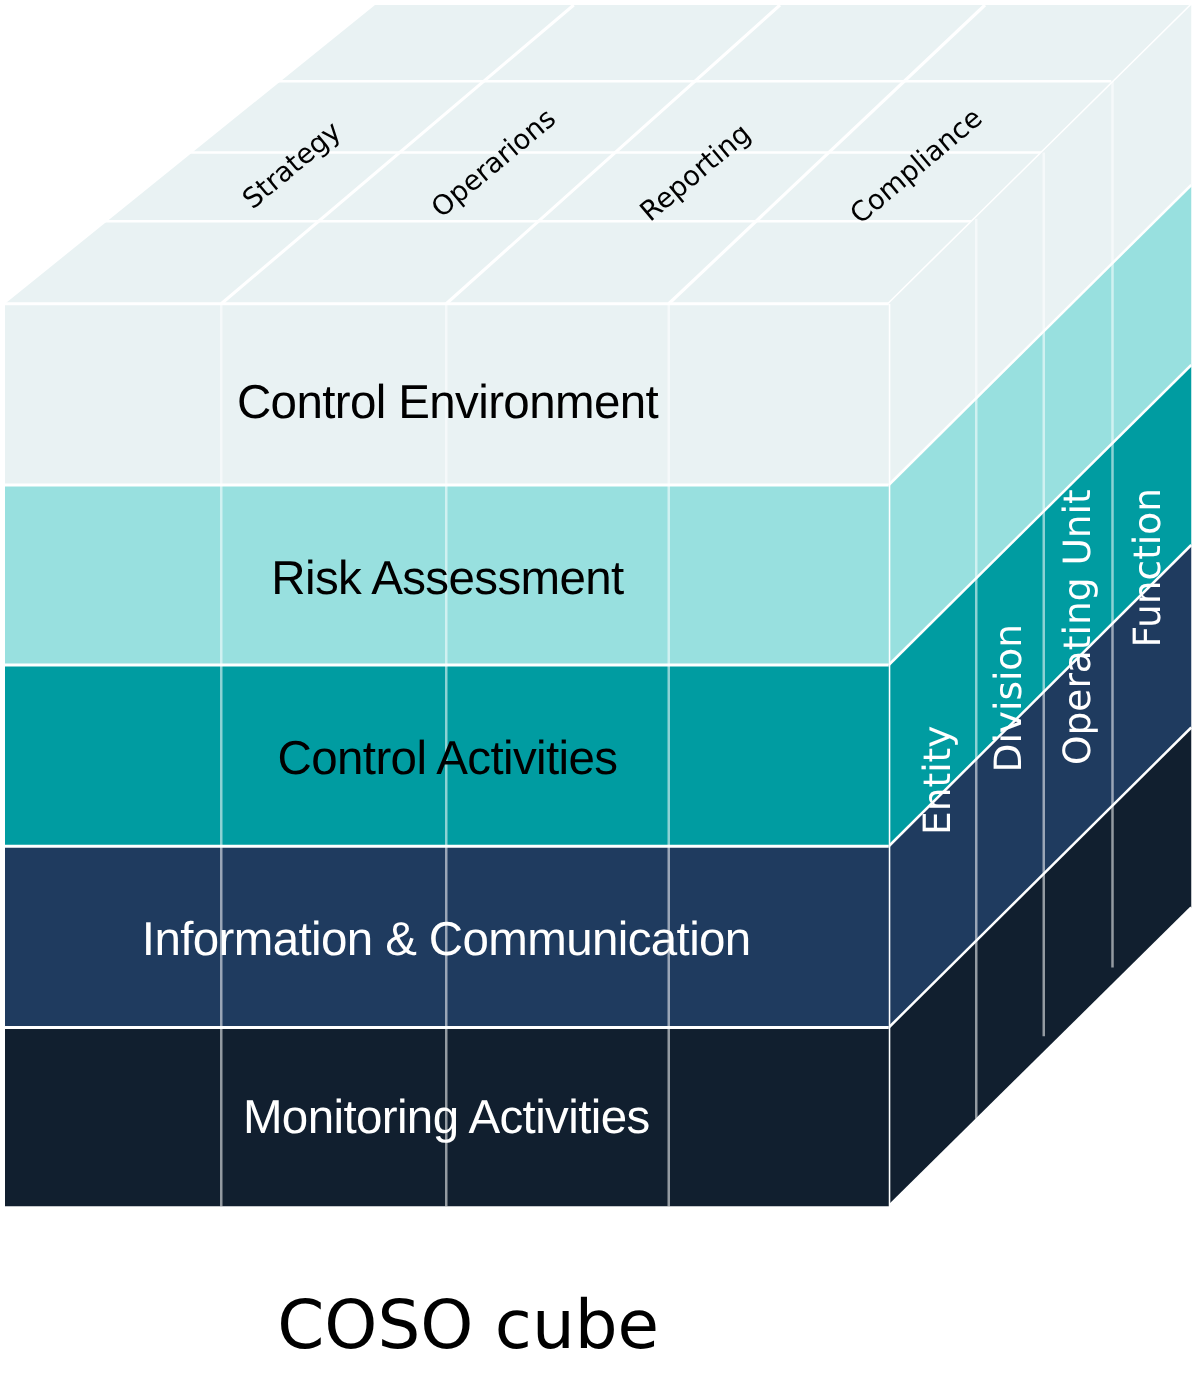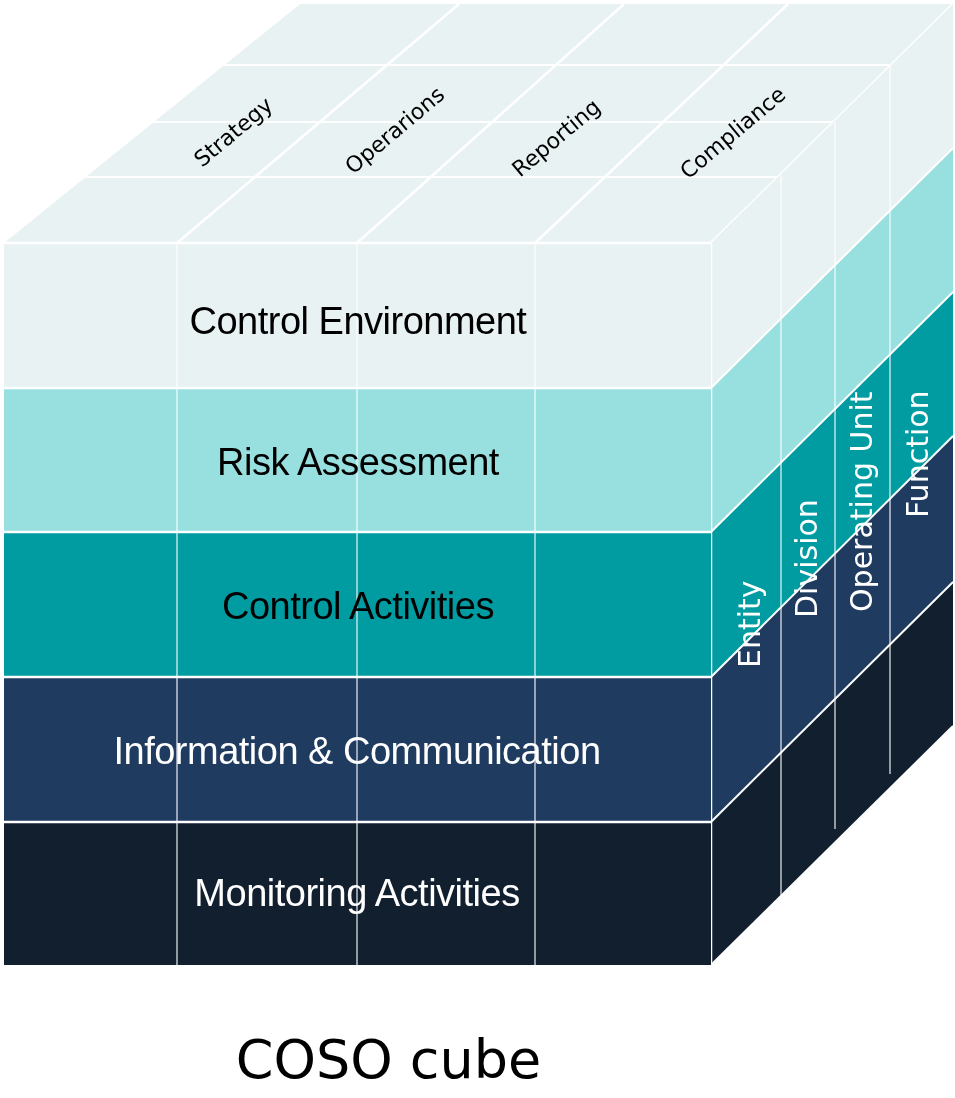--- a/index.html
+++ b/index.html
@@ -2,21 +2,21 @@
 <html><head>
 <meta charset="utf-8">
 <style>
   html, body { margin: 0; padding: 0; background: #ffffff; }
   body { width: 955px; height: 1098px; position: relative; overflow: hidden;
          font-family: "Liberation Sans", "DejaVu Sans", sans-serif; }
   #cube { position: absolute; left: 0; top: 0; width: 955px; height: 1000px; }
   .comp-label { font-family: "Liberation Sans", "DejaVu Sans", sans-serif; font-size: 38px; letter-spacing: -0.5px; }
   .obj-label { font-family: "DejaVu Sans", "Liberation Sans", sans-serif; font-size: 22px; fill: #000000; }
   .unit-label { font-family: "DejaVu Sans", "Liberation Sans", sans-serif; font-size: 30px; fill: #ffffff; }
-  .title { position: absolute; left: 16px; width: 745px; top: 1028px; text-align: center;
+  .title { position: absolute; left: 2px; width: 745px; top: 1028px; text-align: center;
            font-family: "DejaVu Sans", "Liberation Sans", sans-serif; font-size: 54px; color: #000; }
 </style>
 </head>
 <body>
 
 <svg id="cube" viewBox="0 0 955 1000" xmlns="http://www.w3.org/2000/svg">
 
   <g>
     <polygon points="4,243 711,243 953,4 300,4" fill="#e9f2f3"></polygon>
 

